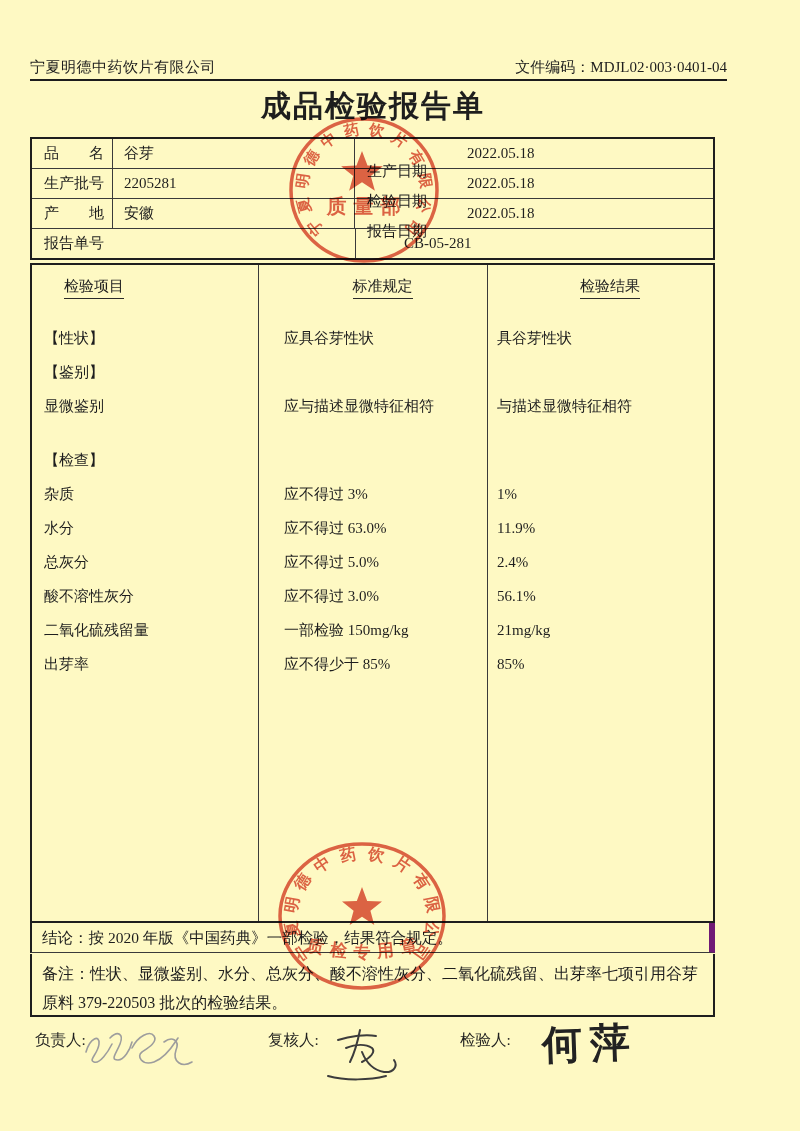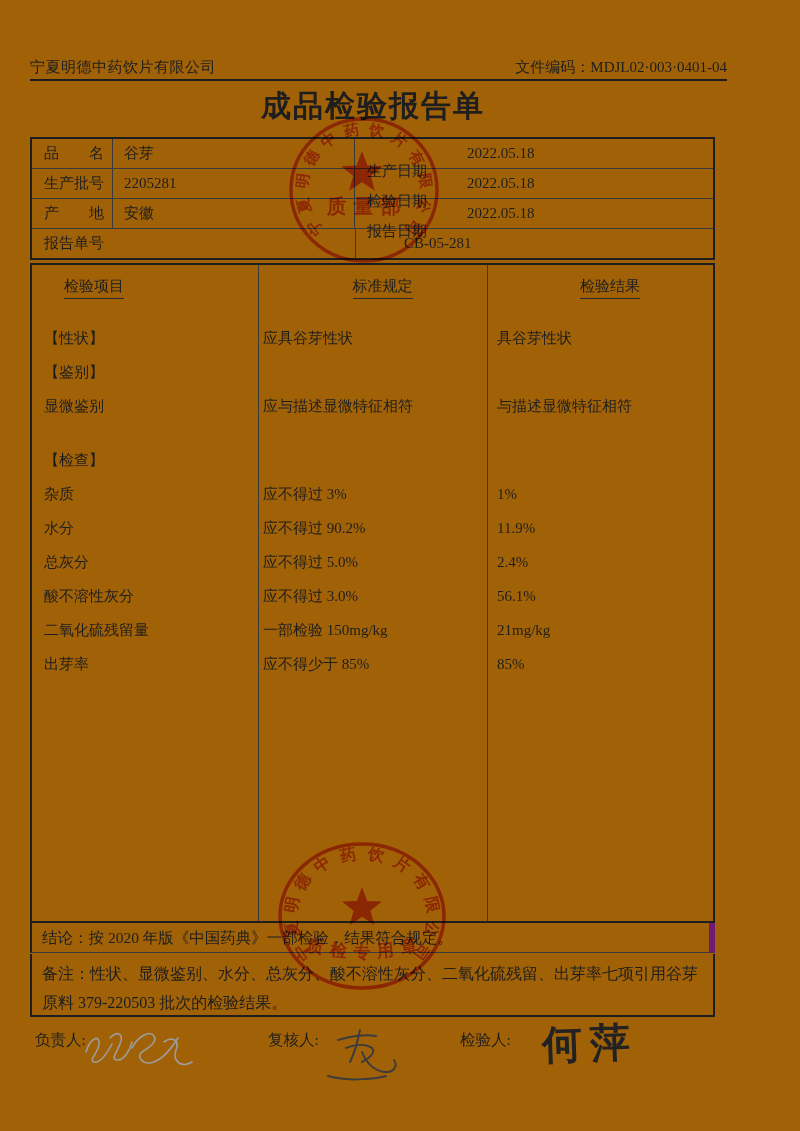--- a/index.html
+++ b/index.html
@@ -1,17 +1,17 @@
 <!DOCTYPE html>
 <html><head>
 <meta charset="utf-8">
 <style>
   html,body{margin:0;padding:0;background:#ffffff;}
   .page{
-    position:relative;width:800px;height:1131px;background:#a16207;
+    position:relative;width:800px;height:1131px;background:#fef9c3;
     font-family:"Liberation Serif","DejaVu Serif",serif;color:#1e1e1e;overflow:hidden;text-decoration:underline;
   }
   
   .company{position:absolute;left:30px;top:58px;font-size:15px;letter-spacing:.5px;}
   .doccode{position:absolute;right:73px;top:58px;font-size:15px;}
   .header-rule{position:absolute;left:30px;top:79px;width:697px;height:2px;background:#1c1c1c;}
   .title{position:absolute;left:30px;top:86px;width:686px;text-align:center;
          font-family:"Liberation Sans","DejaVu Sans",sans-serif;
          font-size:30px;font-weight:bold;letter-spacing:2px;}
   
@@ -34,21 +34,21 @@
   .insp-header{display:flex;height:56px;box-sizing:border-box;padding-top:12px;font-size:15px;}
   .ihc{box-sizing:border-box;}
   .ihc1{width:226px;padding-left:12px;}
   .ihc2{width:229px;text-align:center;}
   .ihc3{flex:1;text-align:center;}
   .uline{display:inline-block;border-bottom:1px solid #2a2a2a;padding-bottom:2px;margin-left:20px;}
   .insp-row{display:flex;height:34px;align-items:center;font-size:15px;}
   .insp-row:nth-child(4){margin-top:20px;}
   .icell{box-sizing:border-box;}
   .ic1{width:226px;padding-left:12px;}
-  .ic2{width:229px;padding-left:5px;}
+  .ic2{width:229px;padding-left:26px;}
   .ic3{flex:1;padding-left:10px;}
   
   .concl-row{position:absolute;left:30px;top:923px;width:685px;height:30px;box-sizing:border-box;
              border-left:2px solid #1e1e1e;border-right:6px solid #701a75;border-bottom:1px solid #3a3a3a;
              font-size:15.5px;line-height:29px;padding-left:10px;}
   .remark-row{position:absolute;left:30px;top:954px;width:685px;height:63px;box-sizing:border-box;
               border-left:2px solid #1e1e1e;border-right:2px solid #1e1e1e;border-bottom:2px solid #1e1e1e;
               font-size:16px;line-height:29px;padding:5px 12px 0 10px;}
   
   .sig-label{position:absolute;font-size:15.5px;top:1030px;}
@@ -130,21 +130,21 @@
           <div class="icell ic2"></div>
           <div class="icell ic3"></div>
         </div>
         <div class="insp-row">
           <div class="icell ic1">杂质</div>
           <div class="icell ic2">应不得过 3%</div>
           <div class="icell ic3">1%</div>
         </div>
         <div class="insp-row">
           <div class="icell ic1">水分</div>
-          <div class="icell ic2">应不得过 90.2%</div>
+          <div class="icell ic2">应不得过 63.0%</div>
           <div class="icell ic3">11.9%</div>
         </div>
         <div class="insp-row">
           <div class="icell ic1">总灰分</div>
           <div class="icell ic2">应不得过 5.0%</div>
           <div class="icell ic3">2.4%</div>
         </div>
         <div class="insp-row">
           <div class="icell ic1">酸不溶性灰分</div>
           <div class="icell ic2">应不得过 3.0%</div>

